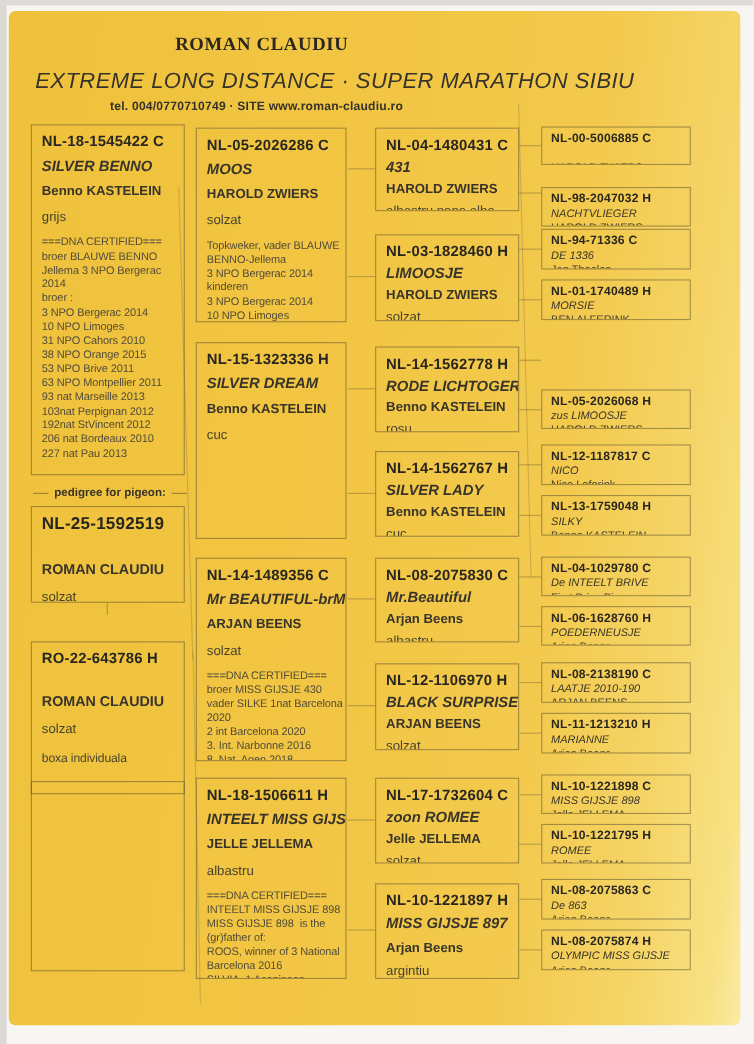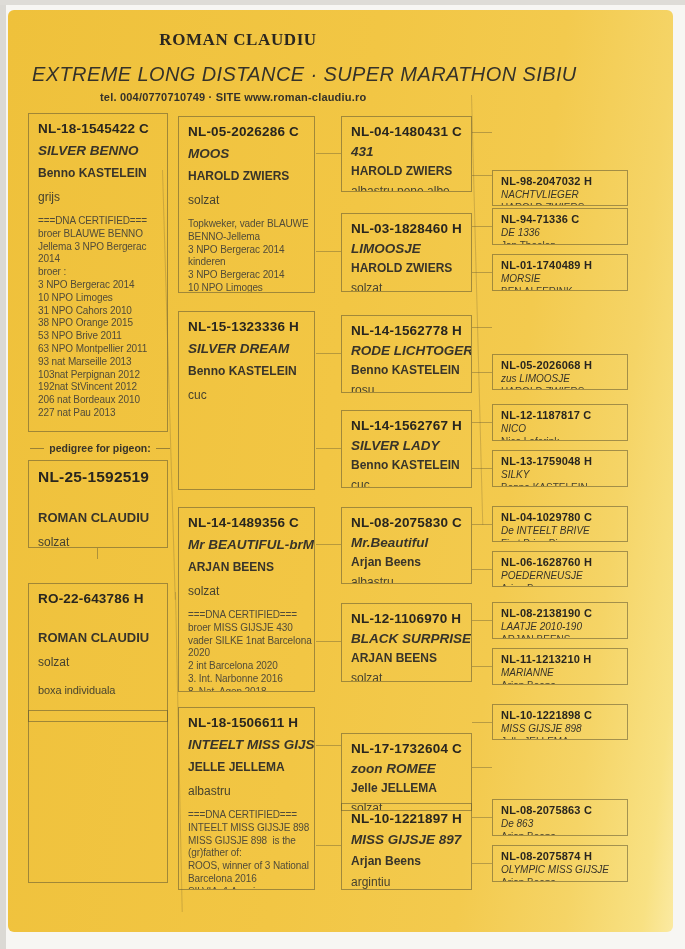--- a/index.html
+++ b/index.html
@@ -176,33 +176,38 @@
       <div class="pname" style="margin-top:5px">Mr.Beautiful</div>
       <div class="breeder" style="margin-top:5px">Arjan Beens</div>
       <div class="pcolor" style="margin-top:6px">albastru</div>
     </div>
     <div class="box c3" style="top:593px;height:79px">
       <div class="ring">NL-12-1106970 H</div>
       <div class="pname" style="margin-top:5px">BLACK SURPRISE</div>
       <div class="breeder" style="margin-top:5px">ARJAN BEENS</div>
       <div class="pcolor" style="margin-top:6px">solzat</div>
     </div>
-    <div class="box c3" style="top:723px;height:78px">
+    <div class="box c3" style="top:697px;height:78px">
       <div class="ring">NL-17-1732604 C</div>
       <div class="pname" style="margin-top:5px">zoon ROMEE</div>
       <div class="breeder" style="margin-top:5px">Jelle JELLEMA</div>
       <div class="pcolor" style="margin-top:6px">solzat</div>
     </div>
     <div class="box c3" style="top:793px;height:87px">
       <div class="ring">NL-10-1221897 H</div>
       <div class="pname" style="margin-top:6px">MISS GIJSJE 897</div>
       <div class="breeder" style="margin-top:7px">Arjan Beens</div>
       <div class="pcolor" style="margin-top:7px">argintiu</div>
     </div>
 
+    <div class="box c4 g4" style="top:105px;height:35px">
+      <div class="ring">NL-00-5006885 C</div>
+      <div class="pname"></div>
+      <div class="breeder">HAROLD ZWIERS</div>
+    </div>
     <div class="box c4 g4" style="top:160px;height:36px">
       <div class="ring">NL-98-2047032 H</div>
       <div class="pname">NACHTVLIEGER</div>
       <div class="breeder">HAROLD ZWIERS</div>
     </div>
     <div class="box c4 g4" style="top:198px;height:37px">
       <div class="ring">NL-94-71336 C</div>
       <div class="pname">DE 1336</div>
       <div class="breeder">Jan Theelen</div>
     </div>
@@ -242,20 +247,25 @@
       <div class="breeder">ARJAN BEENS</div>
     </div>
     <div class="box c4 g4" style="top:638px;height:37px">
       <div class="ring">NL-11-1213210 H</div>
       <div class="pname">MARIANNE</div>
       <div class="breeder">Arjan Beens</div>
     </div>
     <div class="box c4 g4" style="top:694px;height:36px">
       <div class="ring">NL-10-1221898 C</div>
       <div class="pname">MISS GIJSJE 898</div>
+      <div class="breeder">Jelle JELLEMA</div>
+    </div>
+    <div class="box c4 g4" style="top:739px;height:36px">
+      <div class="ring">NL-10-1221795 H</div>
+      <div class="pname">ROMEE</div>
       <div class="breeder">Jelle JELLEMA</div>
     </div>
     <div class="box c4 g4" style="top:789px;height:37px">
       <div class="ring">NL-08-2075863 C</div>
       <div class="pname">De 863</div>
       <div class="breeder">Arjan Beens</div>
     </div>
     <div class="box c4 g4" style="top:835px;height:37px">
       <div class="ring">NL-08-2075874 H</div>
       <div class="pname">OLYMPIC MISS GIJSJE</div>

